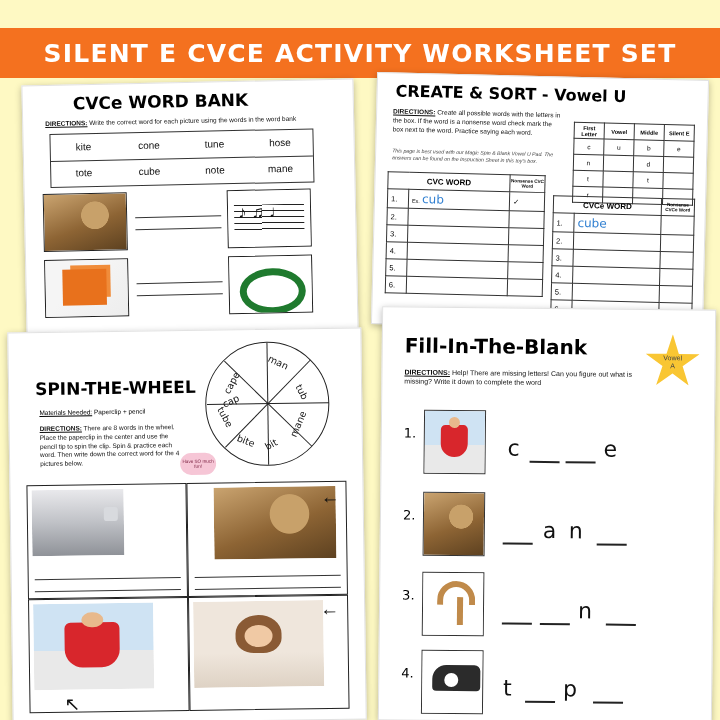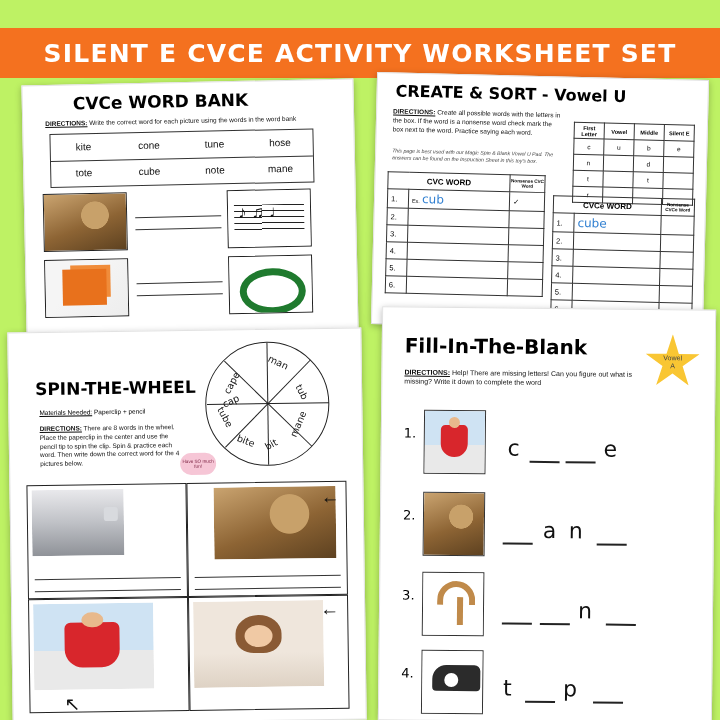--- a/index.html
+++ b/index.html
@@ -1,21 +1,21 @@
 <!DOCTYPE html>
 <html><head>
 <meta charset="utf-8">
 <style>
   html,body{margin:0;padding:0;}
   body{
     width:720px;height:720px;overflow:hidden;background:#ffffff;
     font-family:"Liberation Sans", sans-serif;
     position:relative;
   }
-  .stage{position:absolute;inset:0;background:#bef264;}
+  .stage{position:absolute;inset:0;background:#fef9c3;}
 
   
   .banner{
     position:absolute;left:0;top:28px;width:720px;height:50px;
     background:#f4711f;display:flex;align-items:center;justify-content:center;
   }
   .banner-text{
     color:#ffffff;font-size:25px;letter-spacing:1.2px;font-weight:bold;
     font-family:"DejaVu Sans", sans-serif;white-space:nowrap;
   }

